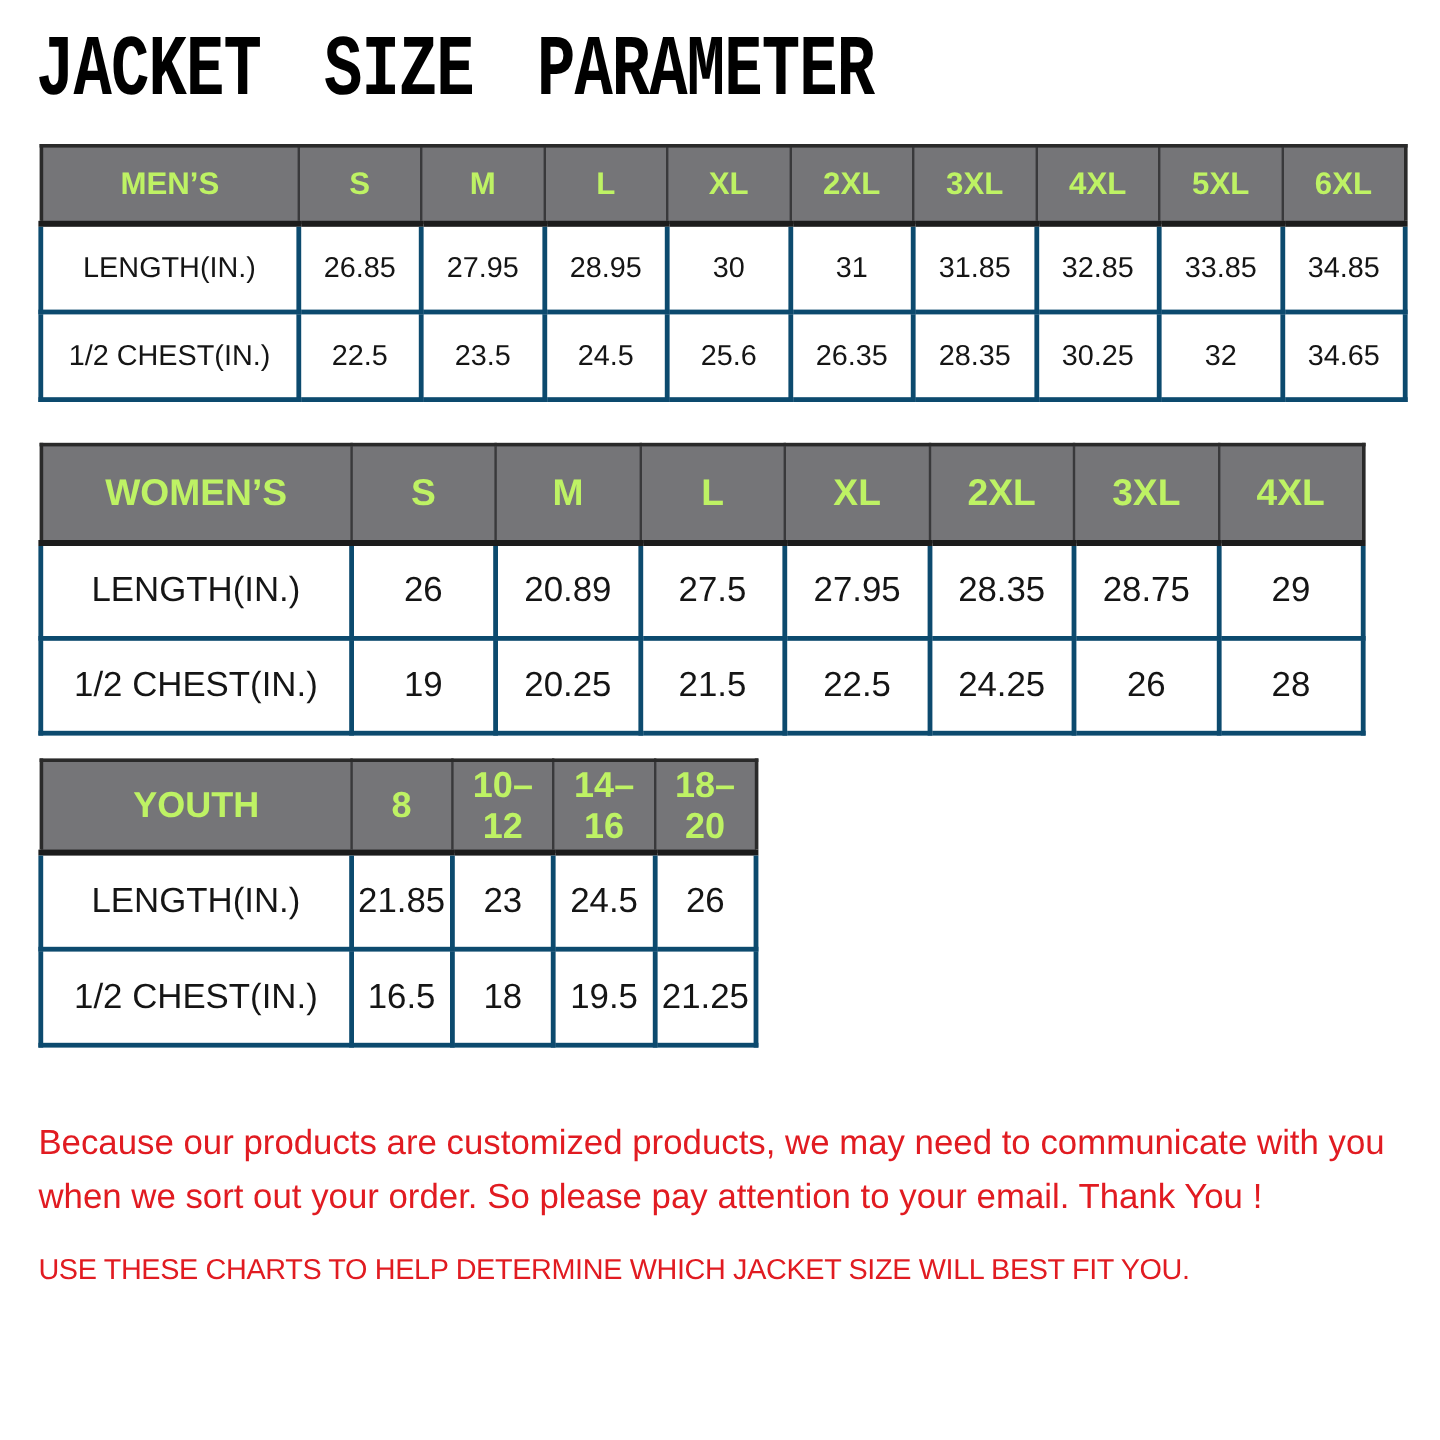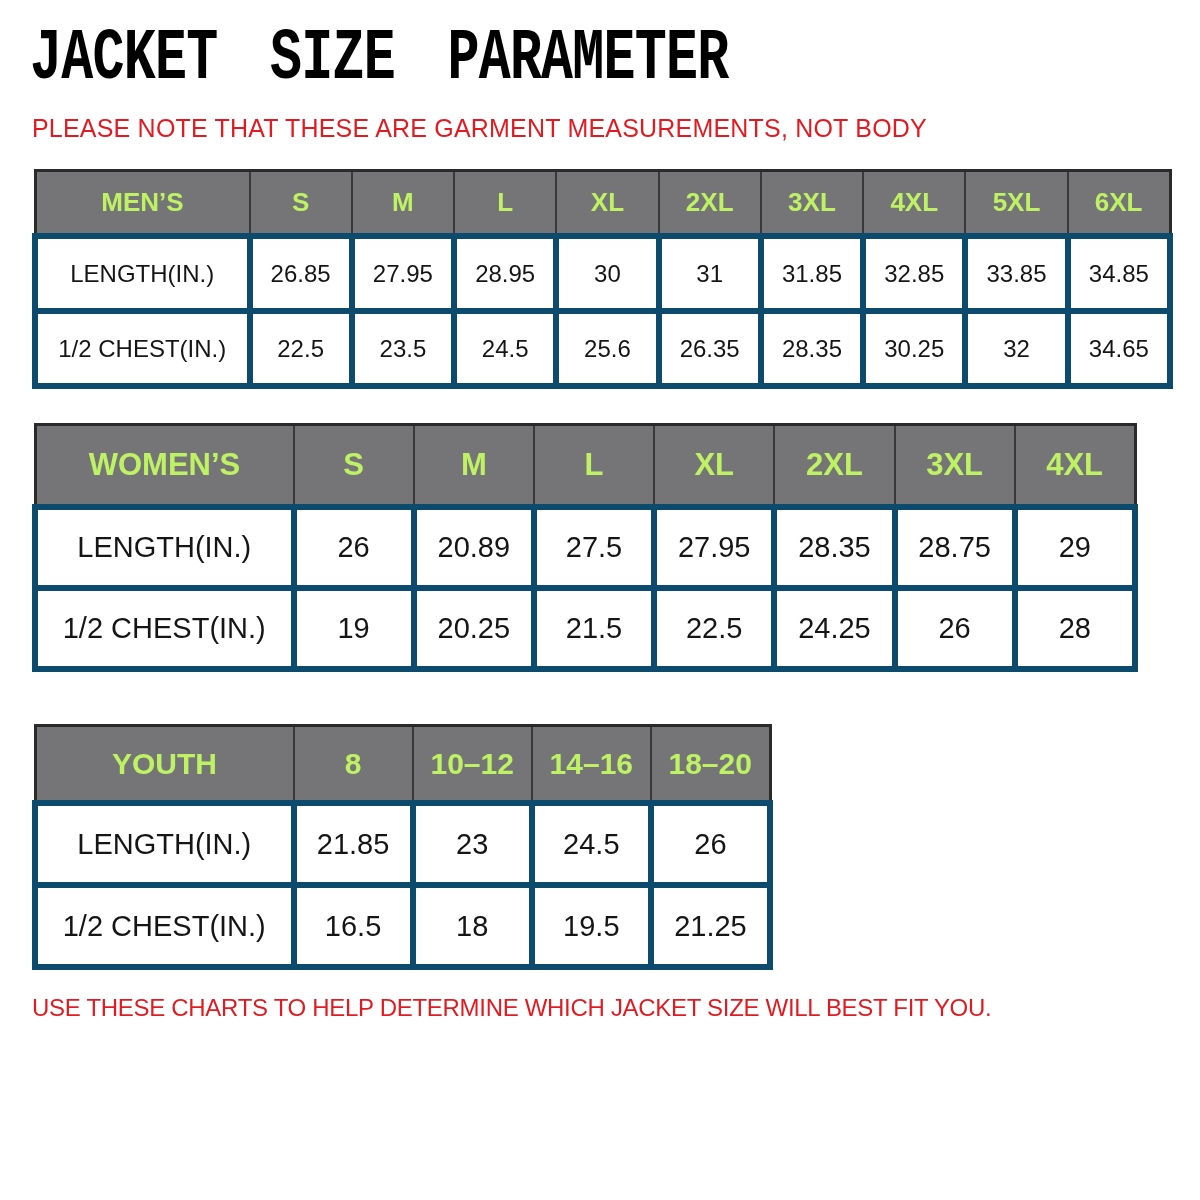--- a/index.html
+++ b/index.html
@@ -46,39 +46,39 @@
     background:#757578;
     color:#bef264;
     font-weight:700;
     border:2px solid #39393b;
     border-bottom:5px solid #1c1c1c;
     padding:0;
   }
   .size-table td {
     background:#ffffff;
     color:#151515;
-    border:6px solid #0c4a6e;
+    border:4px solid #0c4a6e;
     font-weight:400;
     padding:0;
   }
 
   
   #mens-table { width:1141px; margin-top:24px; }
   #mens-table th { height:61px; font-size:26px; }
   #mens-table td { height:69px; font-size:24px; }
   #mens-table th:first-child, #mens-table td:first-child { width:212px; }
 
   
   #womens-table { width:1106px; margin-top:34px;border-radius:18px; }
   #womens-table th { height:78px; font-size:31px; }
   #womens-table td { height:75px; font-size:29px; }
   #womens-table th:first-child, #womens-table td:first-child { width:256px; }
 
   
-  #youth-table { width:741px; margin-top:52px; }
+  #youth-table { width:600px; margin-top:19px; }
   #youth-table th { height:73px; font-size:30px; }
   #youth-table td { height:76px; font-size:29px; }
   #youth-table th:first-child, #youth-table td:first-child { width:256px; }
 
   
   .footer-para {
     margin:58px 0 0 2px;
     color:#e11b21;
     font-size:29px;
     line-height:45px;
@@ -93,21 +93,20 @@
 </head>
 <body>
 
 <div class="page">
 
   <h1 class="title">
     <span class="title-inner">JACKET SIZE PARAMETER</span>
   </h1>
 
   <div class="note">
-    <div>PLEASE NOTE THAT THESE ARE GARMENT MEASUREMENTS, NOT BODY</div>
   </div>
 
   <table id="mens-table" class="size-table">
       <thead>
         <tr>
           <th>MEN’S</th>
           <th>S</th>
           <th>M</th>
           <th>L</th>
           <th>XL</th>
@@ -204,16 +203,20 @@
         <tr>
           <td>1/2 CHEST(IN.)</td>
           <td>16.5</td>
           <td>18</td>
           <td>19.5</td>
           <td>21.25</td>
         </tr>
       </tbody>
     </table>
 
+  <div class="footer-para">
+    <div>Because our products are customized products, we may need to communicate with you</div>
+    <div>when we sort out your order. So please pay attention to your email. Thank You !</div>
+  </div>
 
   <div class="footer-use">USE THESE CHARTS TO HELP DETERMINE WHICH JACKET SIZE WILL BEST FIT YOU.</div>
 
 </div>
 
 </body></html>

